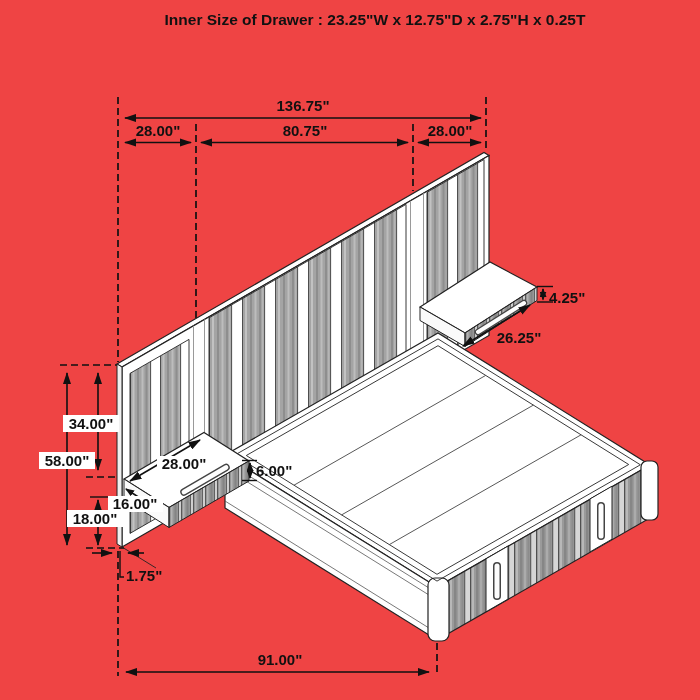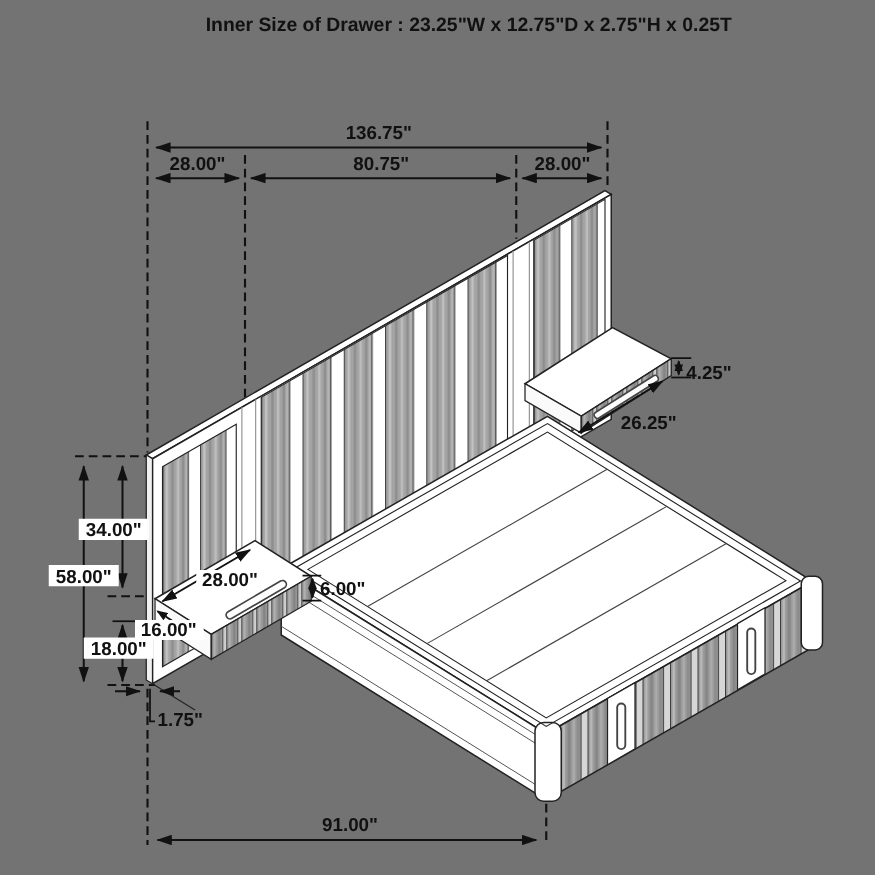--- a/index.html
+++ b/index.html
@@ -1,16 +1,16 @@
 <!DOCTYPE html>
 <html><head>
 <meta charset="utf-8">
 <style>
   html,body{margin:0;padding:0;background:#ffffff;}
-  .stage{width:700px;height:700px;position:relative;background:#737373;}
+  .stage{width:700px;height:700px;position:relative;background:#ef4444;}
   svg{display:block;}
   .title-text{font-family:"Liberation Sans",sans-serif;font-size:15.5px;font-weight:700;fill:#111;}
   .dim-label{font-family:"Liberation Sans",sans-serif;font-size:15px;font-weight:700;fill:#111;}
   .dim-line{stroke:#111;stroke-width:1.6;fill:none;}
   .tick{stroke:#111;stroke-width:1.4;fill:none;}
   .ext{stroke:#111;stroke-width:1.7;stroke-dasharray:7 4;fill:none;}
   .edge{stroke:#222;stroke-width:1.2;fill:#ffffff;}
   .edge-thin{stroke:#222;stroke-width:0.9;fill:none;}
   .panel{stroke:#222;stroke-width:0.9;}
   .lbl-bg{fill:#ffffff;}

